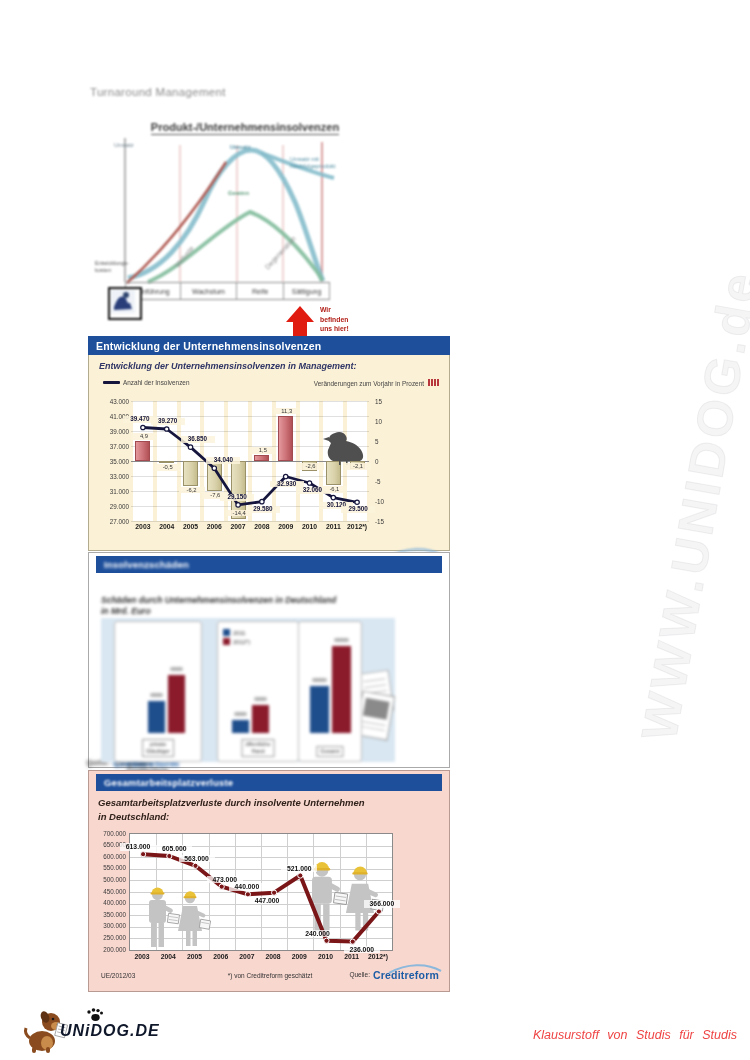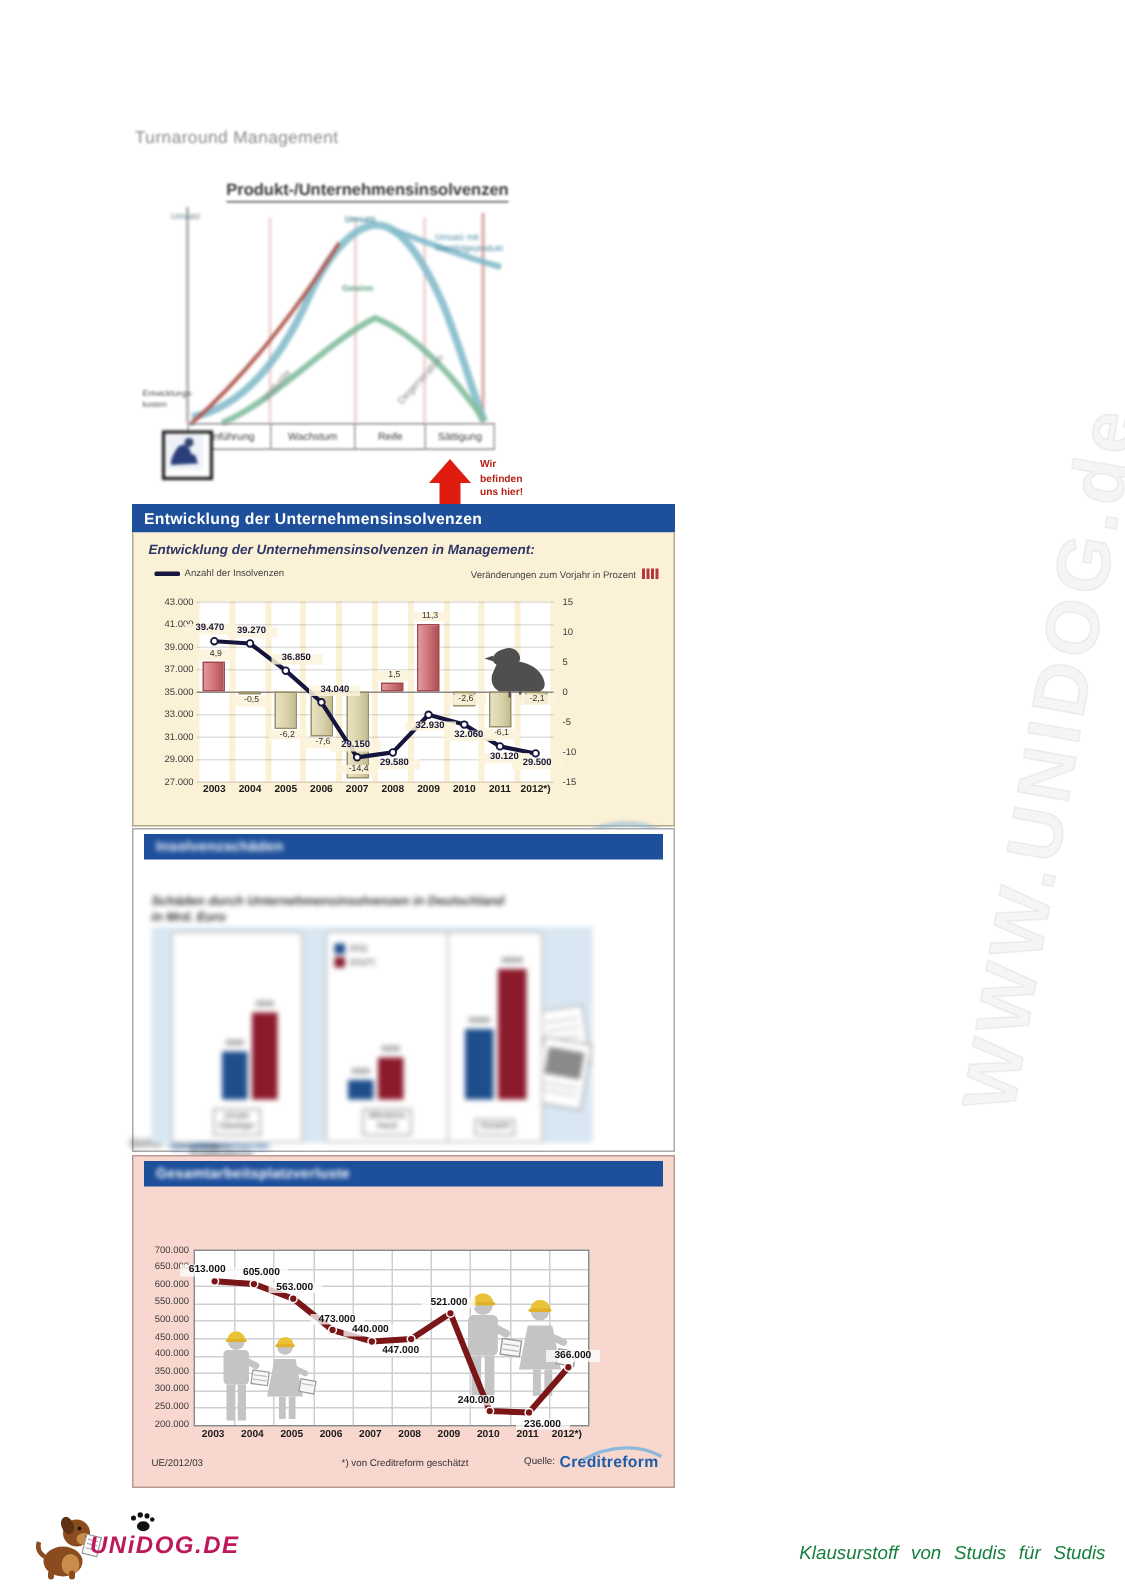--- a/index.html
+++ b/index.html
@@ -90,24 +90,24 @@
   .jgrid-v{position:absolute;top:0;width:1px;height:116px;background:#cfcfcf;}
   .jlabel{position:absolute;font-size:6.8px;font-weight:bold;color:#111;text-align:center;
           background:rgba(255,255,255,.75);padding:0 1px;line-height:1.1;}
 
   
   #watermark{left:700px;top:505px;transform:translate(-50%,-50%) rotate(-80deg);transform-origin:center;
              font-size:50px;font-weight:bold;letter-spacing:4px;color:rgba(120,120,130,.07);
              -webkit-text-stroke:1px rgba(120,120,130,.10);white-space:nowrap;}
 
   
-  #brand{left:60px;top:1022px;font-size:16px;font-weight:bold;font-style:italic;color:#be185d;letter-spacing:1px;}
+  #brand{left:60px;top:1022px;font-size:16px;font-weight:bold;font-style:italic;color:#0f172a;letter-spacing:1px;}
   #paw{left:86px;top:1008px;}
   #dog{left:22px;top:1006px;}
-  #tagline{right:13px;top:1028px;font-size:12.5px;font-style:italic;color:#15803d;word-spacing:5px;}
+  #tagline{right:13px;top:1028px;font-size:12.5px;font-style:italic;color:#ef4444;word-spacing:5px;}
 </style>
 </head>
 <body>
 
 <div id="page">
 
   <div class="abs" id="watermark">WWW.UNIDOG.de</div>
 
   <div class="abs blur08" id="hdr">Turnaround Management</div>
 
@@ -337,20 +337,22 @@
             <div class="dcap">Gesamt</div>
           </div>
         </div>
     </div>
   </div>
 
   <div class="panel" id="p-job">
     <div class="pbar inset">
       <span class="blur13">Gesamtarbeitsplatzverluste</span>
     </div>
+    <div class="abs pre" id="job-title">Gesamtarbeitsplatzverluste durch insolvente Unternehmen
+in Deutschland:</div>
     <div id="job-plot">
       <svg id="job-svg" width="262" height="116" viewBox="0 0 262 116" style="position: absolute; left: 0px; top: 0px; z-index: 4;">
         <defs>
           <g id="workers-g">
             <rect x="6" y="16" width="17" height="23" rx="3" fill="#c4c4c4"></rect>
             <circle cx="14.5" cy="10.5" r="5.5" fill="#c4c4c4"></circle>
             <path d="M8.5,9.5 a6,6 0 0 1 12,0 z" fill="#e9c238"></path>
             <rect x="7.5" y="8.6" width="14" height="2" rx="1" fill="#dfb02a"></rect>
             <rect x="8" y="39" width="5.5" height="24" fill="#c4c4c4"></rect>
             <rect x="15.5" y="39" width="5.5" height="24" fill="#c4c4c4"></rect>

